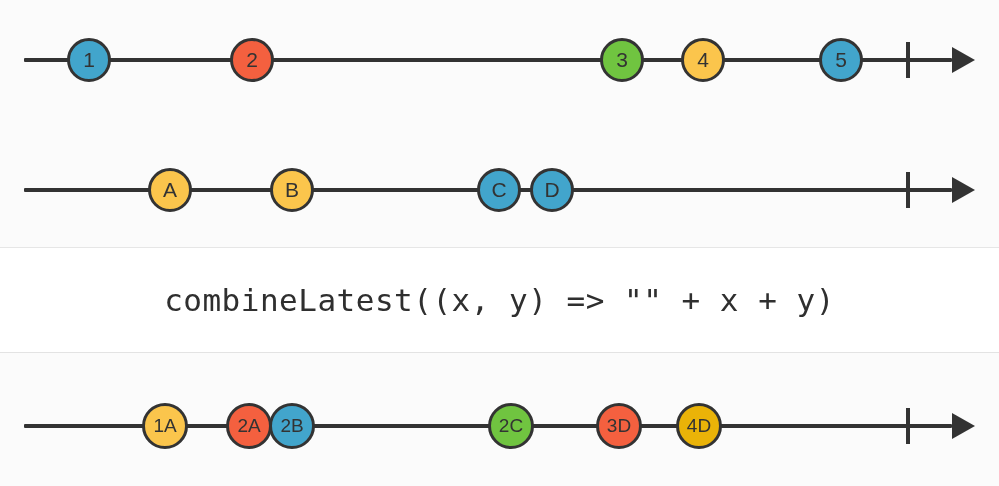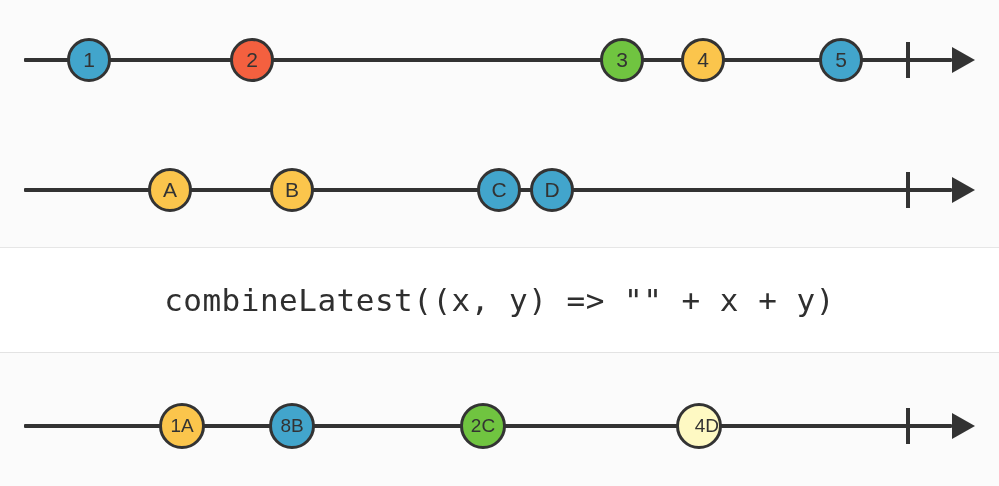--- a/index.html
+++ b/index.html
@@ -135,26 +135,32 @@
         <span class="marble-label">C</span>
       </div>
       <div class="marble m-src" style="left: 530px; top: 38px; background: rgb(66, 165, 204); border-color: rgb(51, 51, 51);">
         <span class="marble-label">D</span>
       </div>
     </div>
     <div class="timeline" style="top: 366px;">
       <div class="axis" style="left: 24px; top: 58px; width: 928px; background: rgb(51, 51, 51);"></div>
       <div class="complete-tick" style="left: 906px; top: 42px; background: rgb(51, 51, 51);"></div>
       <div class="arrow-head" style="left: 952px; top: 47px; border-left-color: rgb(51, 51, 51);"></div>
-      <div class="marble m-out" style="left: 159px; top: 37px; background: rgb(251, 197, 76); border-color: rgb(51, 51, 51);">
+      <div class="marble m-out" style="left: 142px; top: 37px; background: rgb(251, 197, 76); border-color: rgb(51, 51, 51);">
         <span class="marble-label">1A</span>
       </div>
+      <div class="marble m-out" style="left: 226px; top: 37px; background: rgb(244, 96, 63); border-color: rgb(51, 51, 51);">
+        <span class="marble-label">2A</span>
+      </div>
       <div class="marble m-out" style="left: 269px; top: 37px; background: rgb(66, 165, 204); border-color: rgb(51, 51, 51);">
-        <span class="marble-label">8B</span>
+        <span class="marble-label">2B</span>
       </div>
-      <div class="marble m-out" style="left: 460px; top: 37px; background: rgb(112, 196, 64); border-color: rgb(51, 51, 51);">
+      <div class="marble m-out" style="left: 488px; top: 37px; background: rgb(112, 196, 64); border-color: rgb(51, 51, 51);">
         <span class="marble-label">2C</span>
       </div>
-      <div class="marble m-out" style="left: 676px; top: 37px; background: #fef9c3; border-color: rgb(51, 51, 51); justify-content: flex-end;">
+      <div class="marble m-out" style="left: 596px; top: 37px; background: rgb(244, 96, 63); border-color: rgb(51, 51, 51);">
+        <span class="marble-label">3D</span>
+      </div>
+      <div class="marble m-out" style="left: 676px; top: 37px; background: #eab308; border-color: rgb(51, 51, 51);">
         <span class="marble-label">4D</span>
       </div>
     </div>
   </div>
 
 </body></html>

